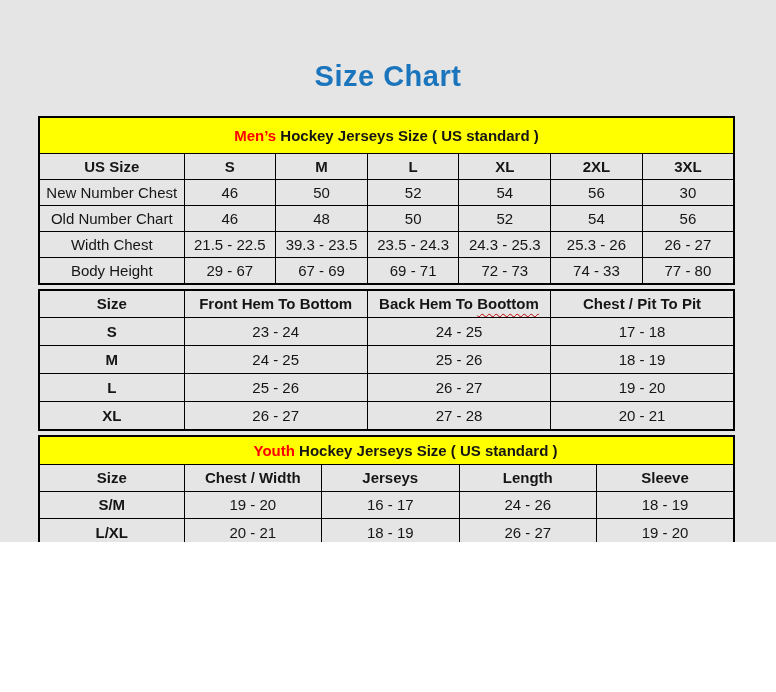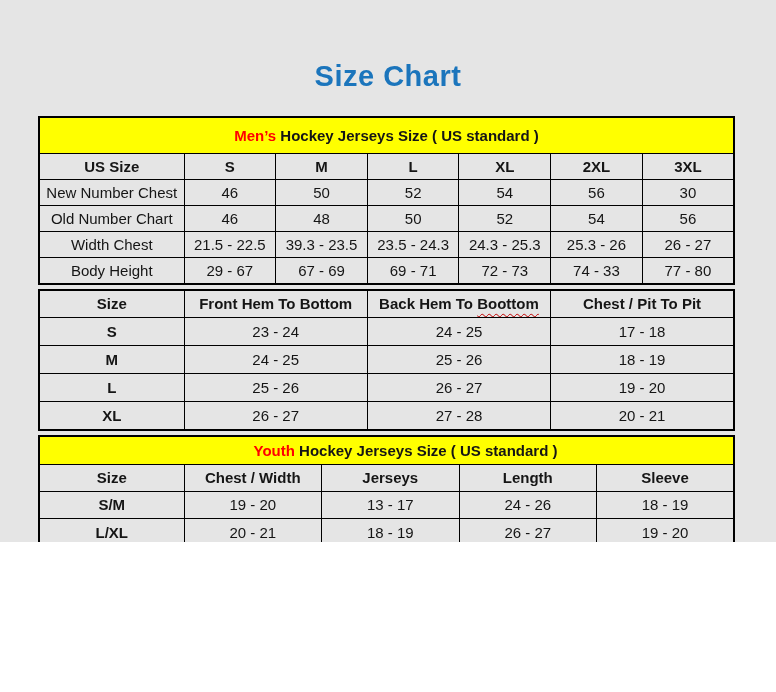--- a/index.html
+++ b/index.html
@@ -184,21 +184,21 @@
           <tr class="head-row">
             <td class="col-head">Size</td>
             <td class="col-head">Chest / Width</td>
             <td class="col-head">Jerseys</td>
             <td class="col-head">Length</td>
             <td class="col-head">Sleeve</td>
           </tr>
           <tr>
             <td class="row-label">S/M</td>
             <td class="cell">19 - 20</td>
-            <td class="cell">13 - 17</td>
+            <td class="cell">16 - 17</td>
             <td class="cell">24 - 26</td>
             <td class="cell">18 - 19</td>
           </tr>
           <tr>
             <td class="row-label">L/XL</td>
             <td class="cell">20 - 21</td>
             <td class="cell">18 - 19</td>
             <td class="cell">26 - 27</td>
             <td class="cell">19 - 20</td>
           </tr>

